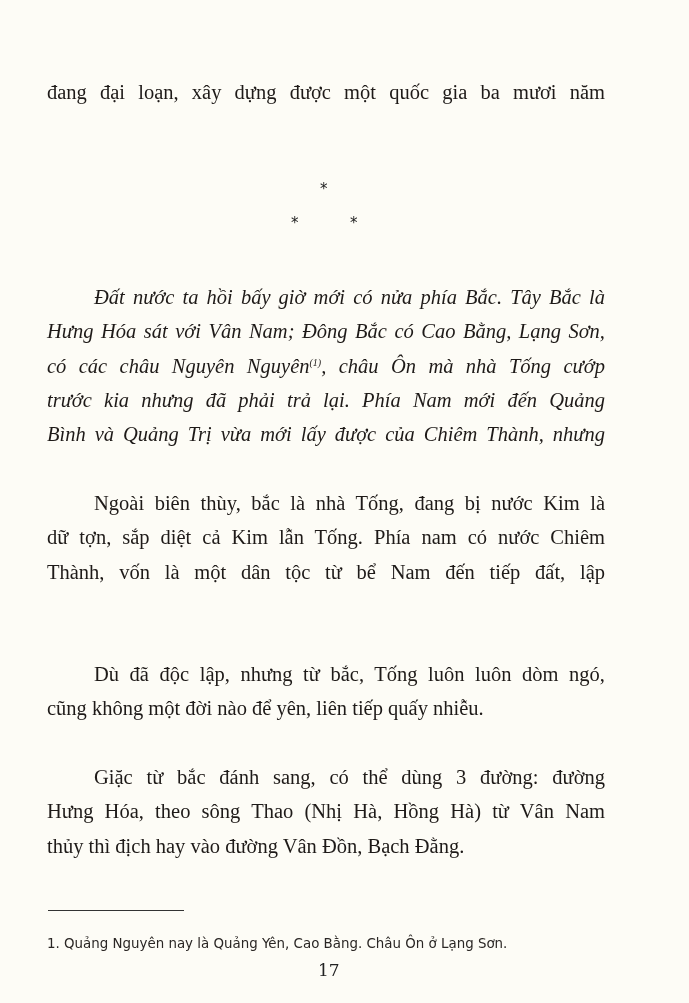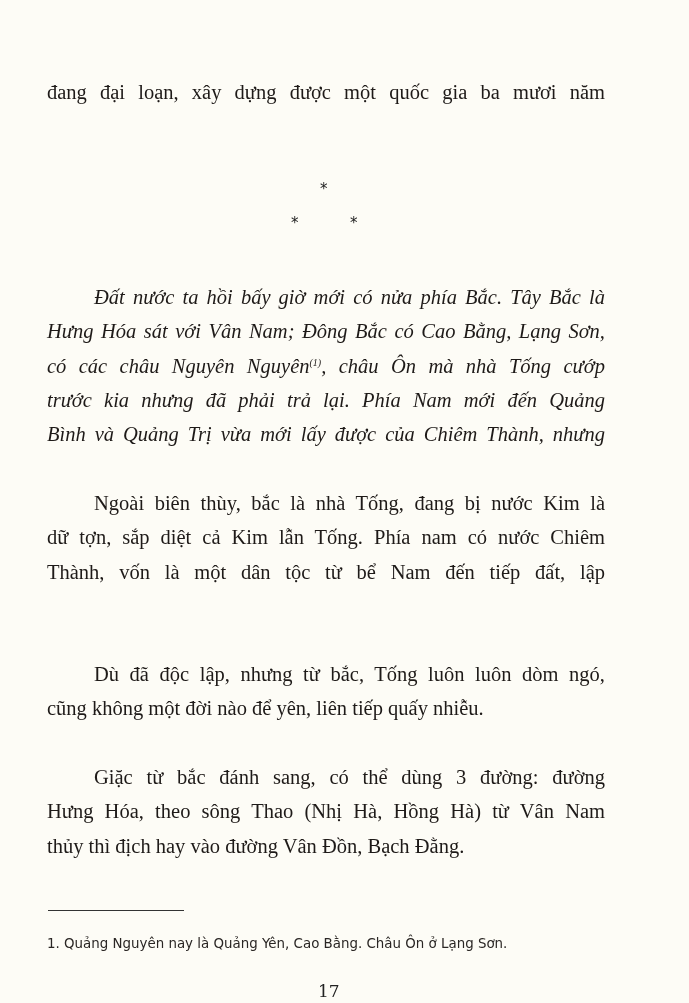--- a/index.html
+++ b/index.html
@@ -49,21 +49,20 @@
       color: #2a2624;
       white-space: nowrap;
       margin-top: 19px;
     }
     .page-number {
       position: absolute;
       left: 318px; top: 960px;
       font-family: "DejaVu Serif", serif;
       font-size: 17px;
       color: #222;
-      margin-top: 21px;
     }
     sup.fn { font-size: 10px; vertical-align: 7px; line-height: 0; }
   </style>
 </head>
 <body>
 
 <div class="page">
 
   <div class="text-block" style="top:75px;">
     <span class="line">đang đại loạn, xây dựng được một quốc gia ba mươi năm</span>

